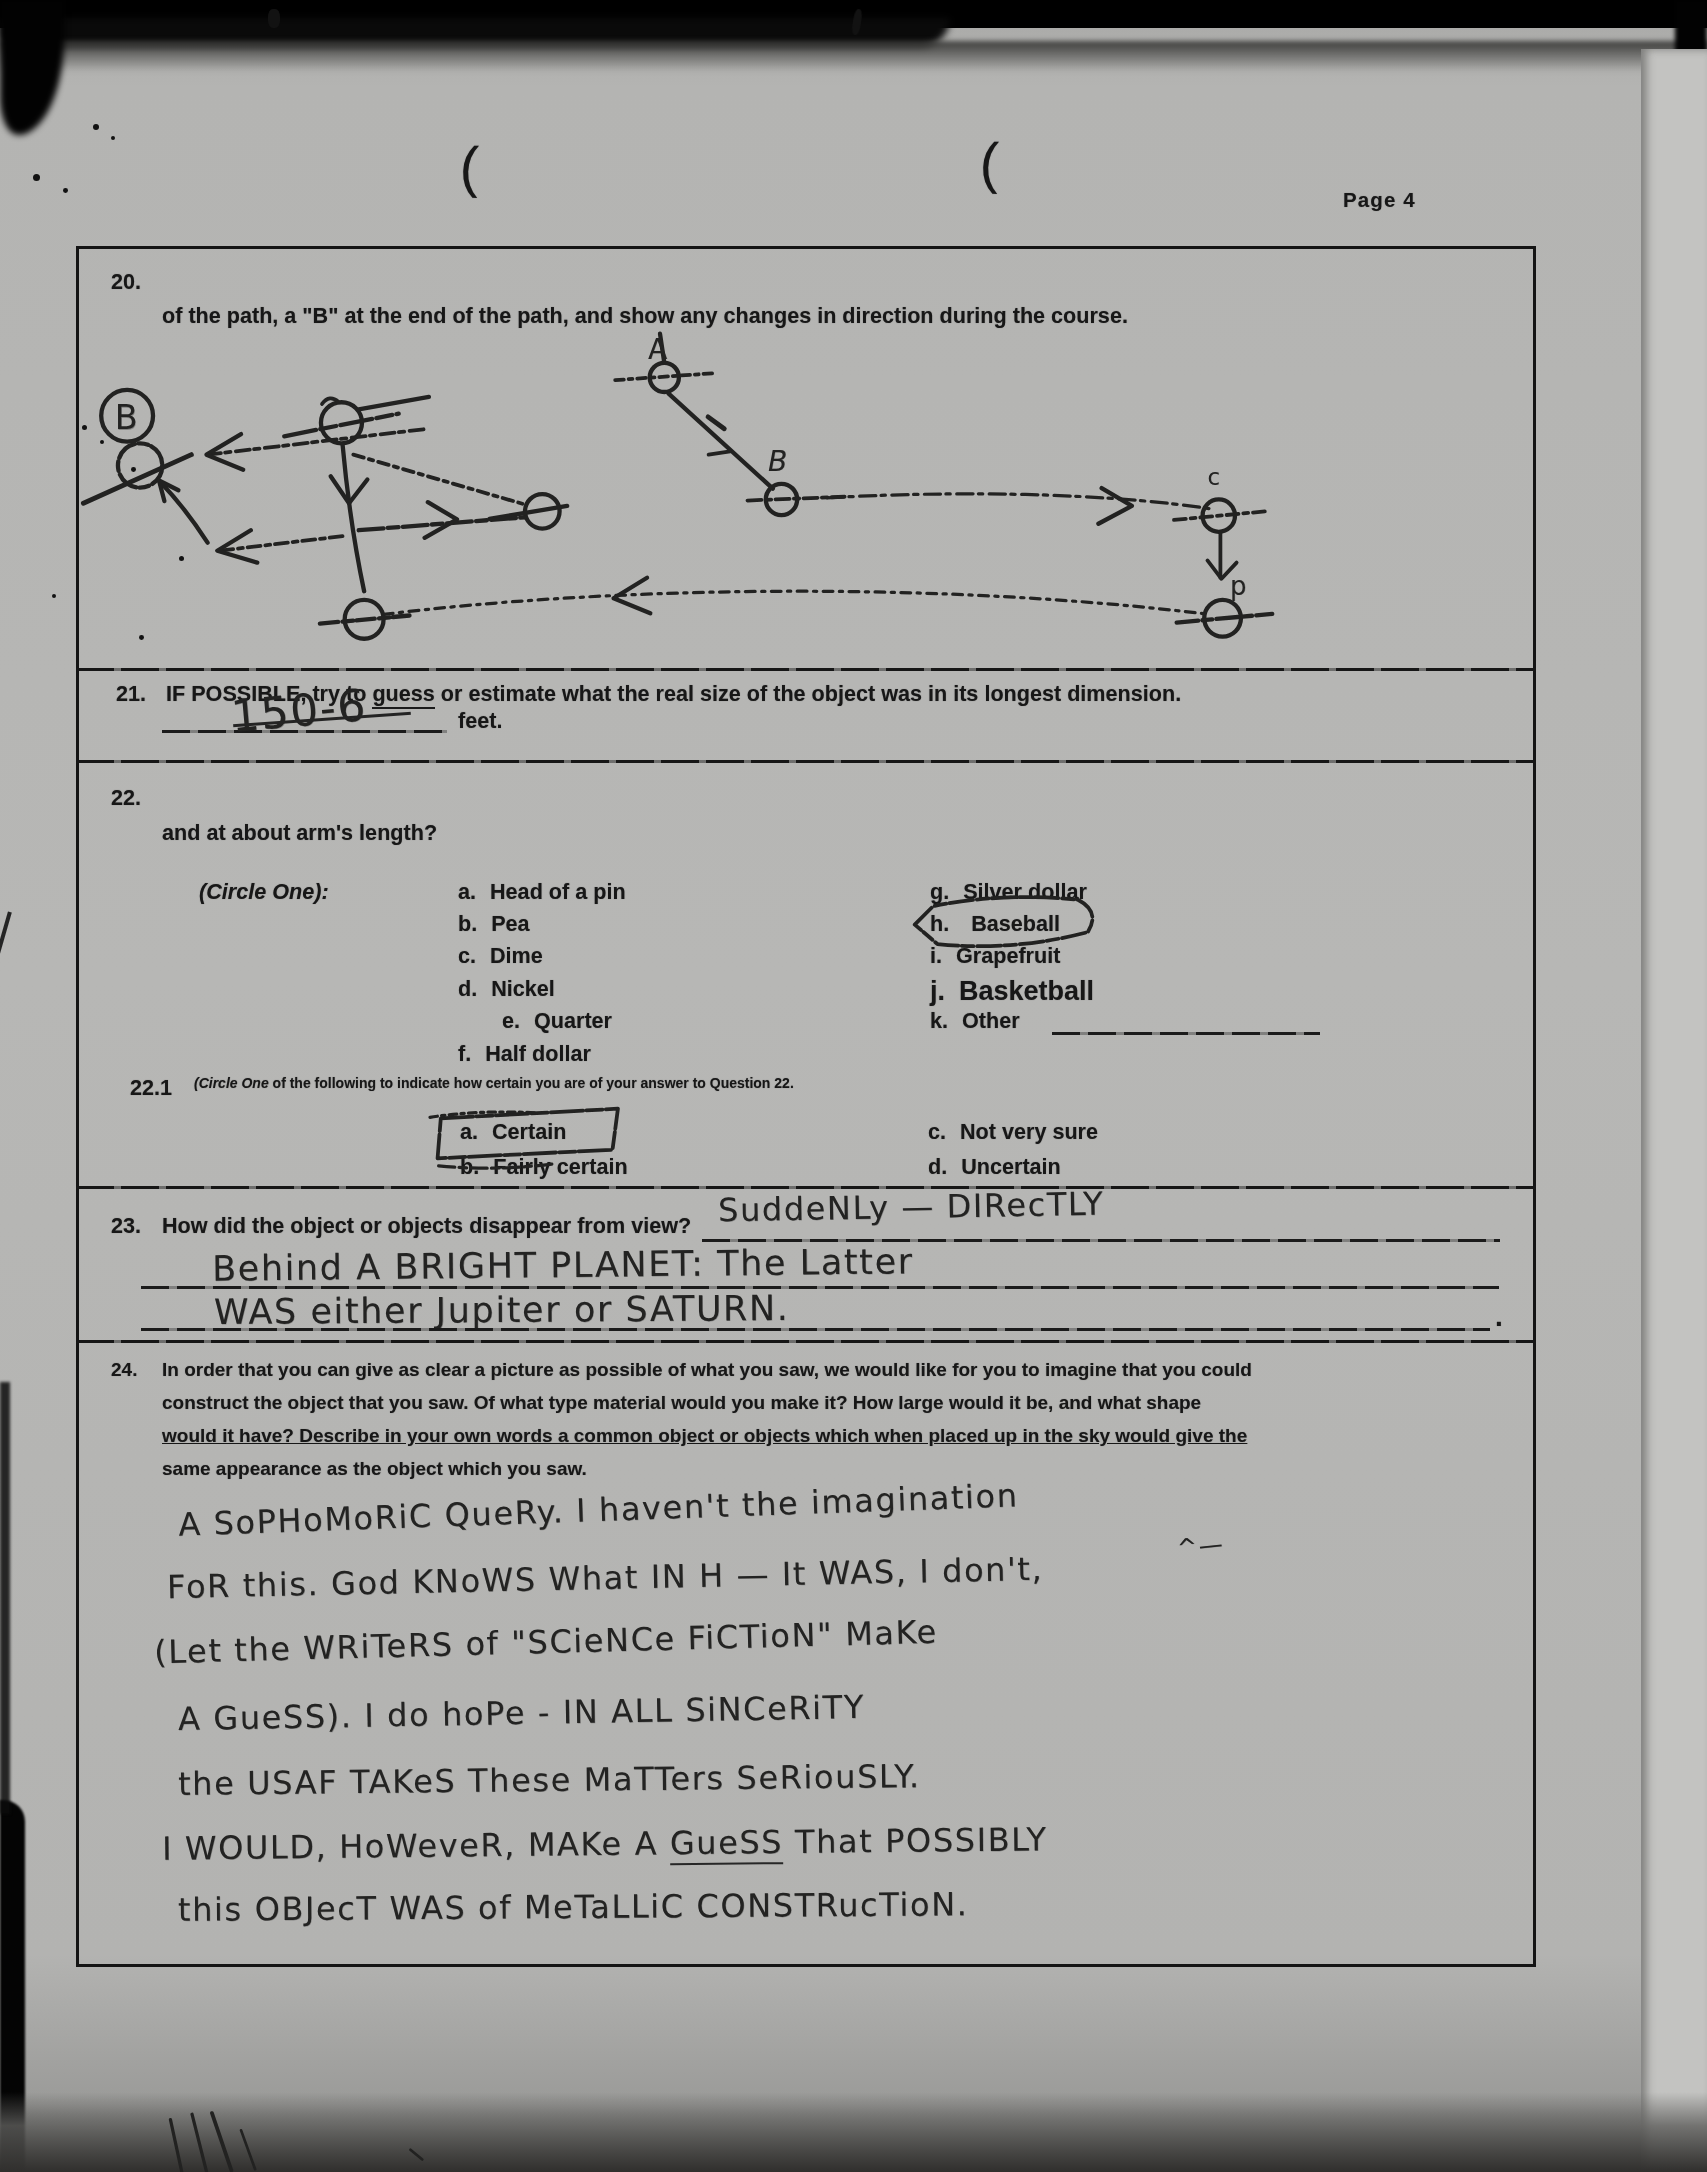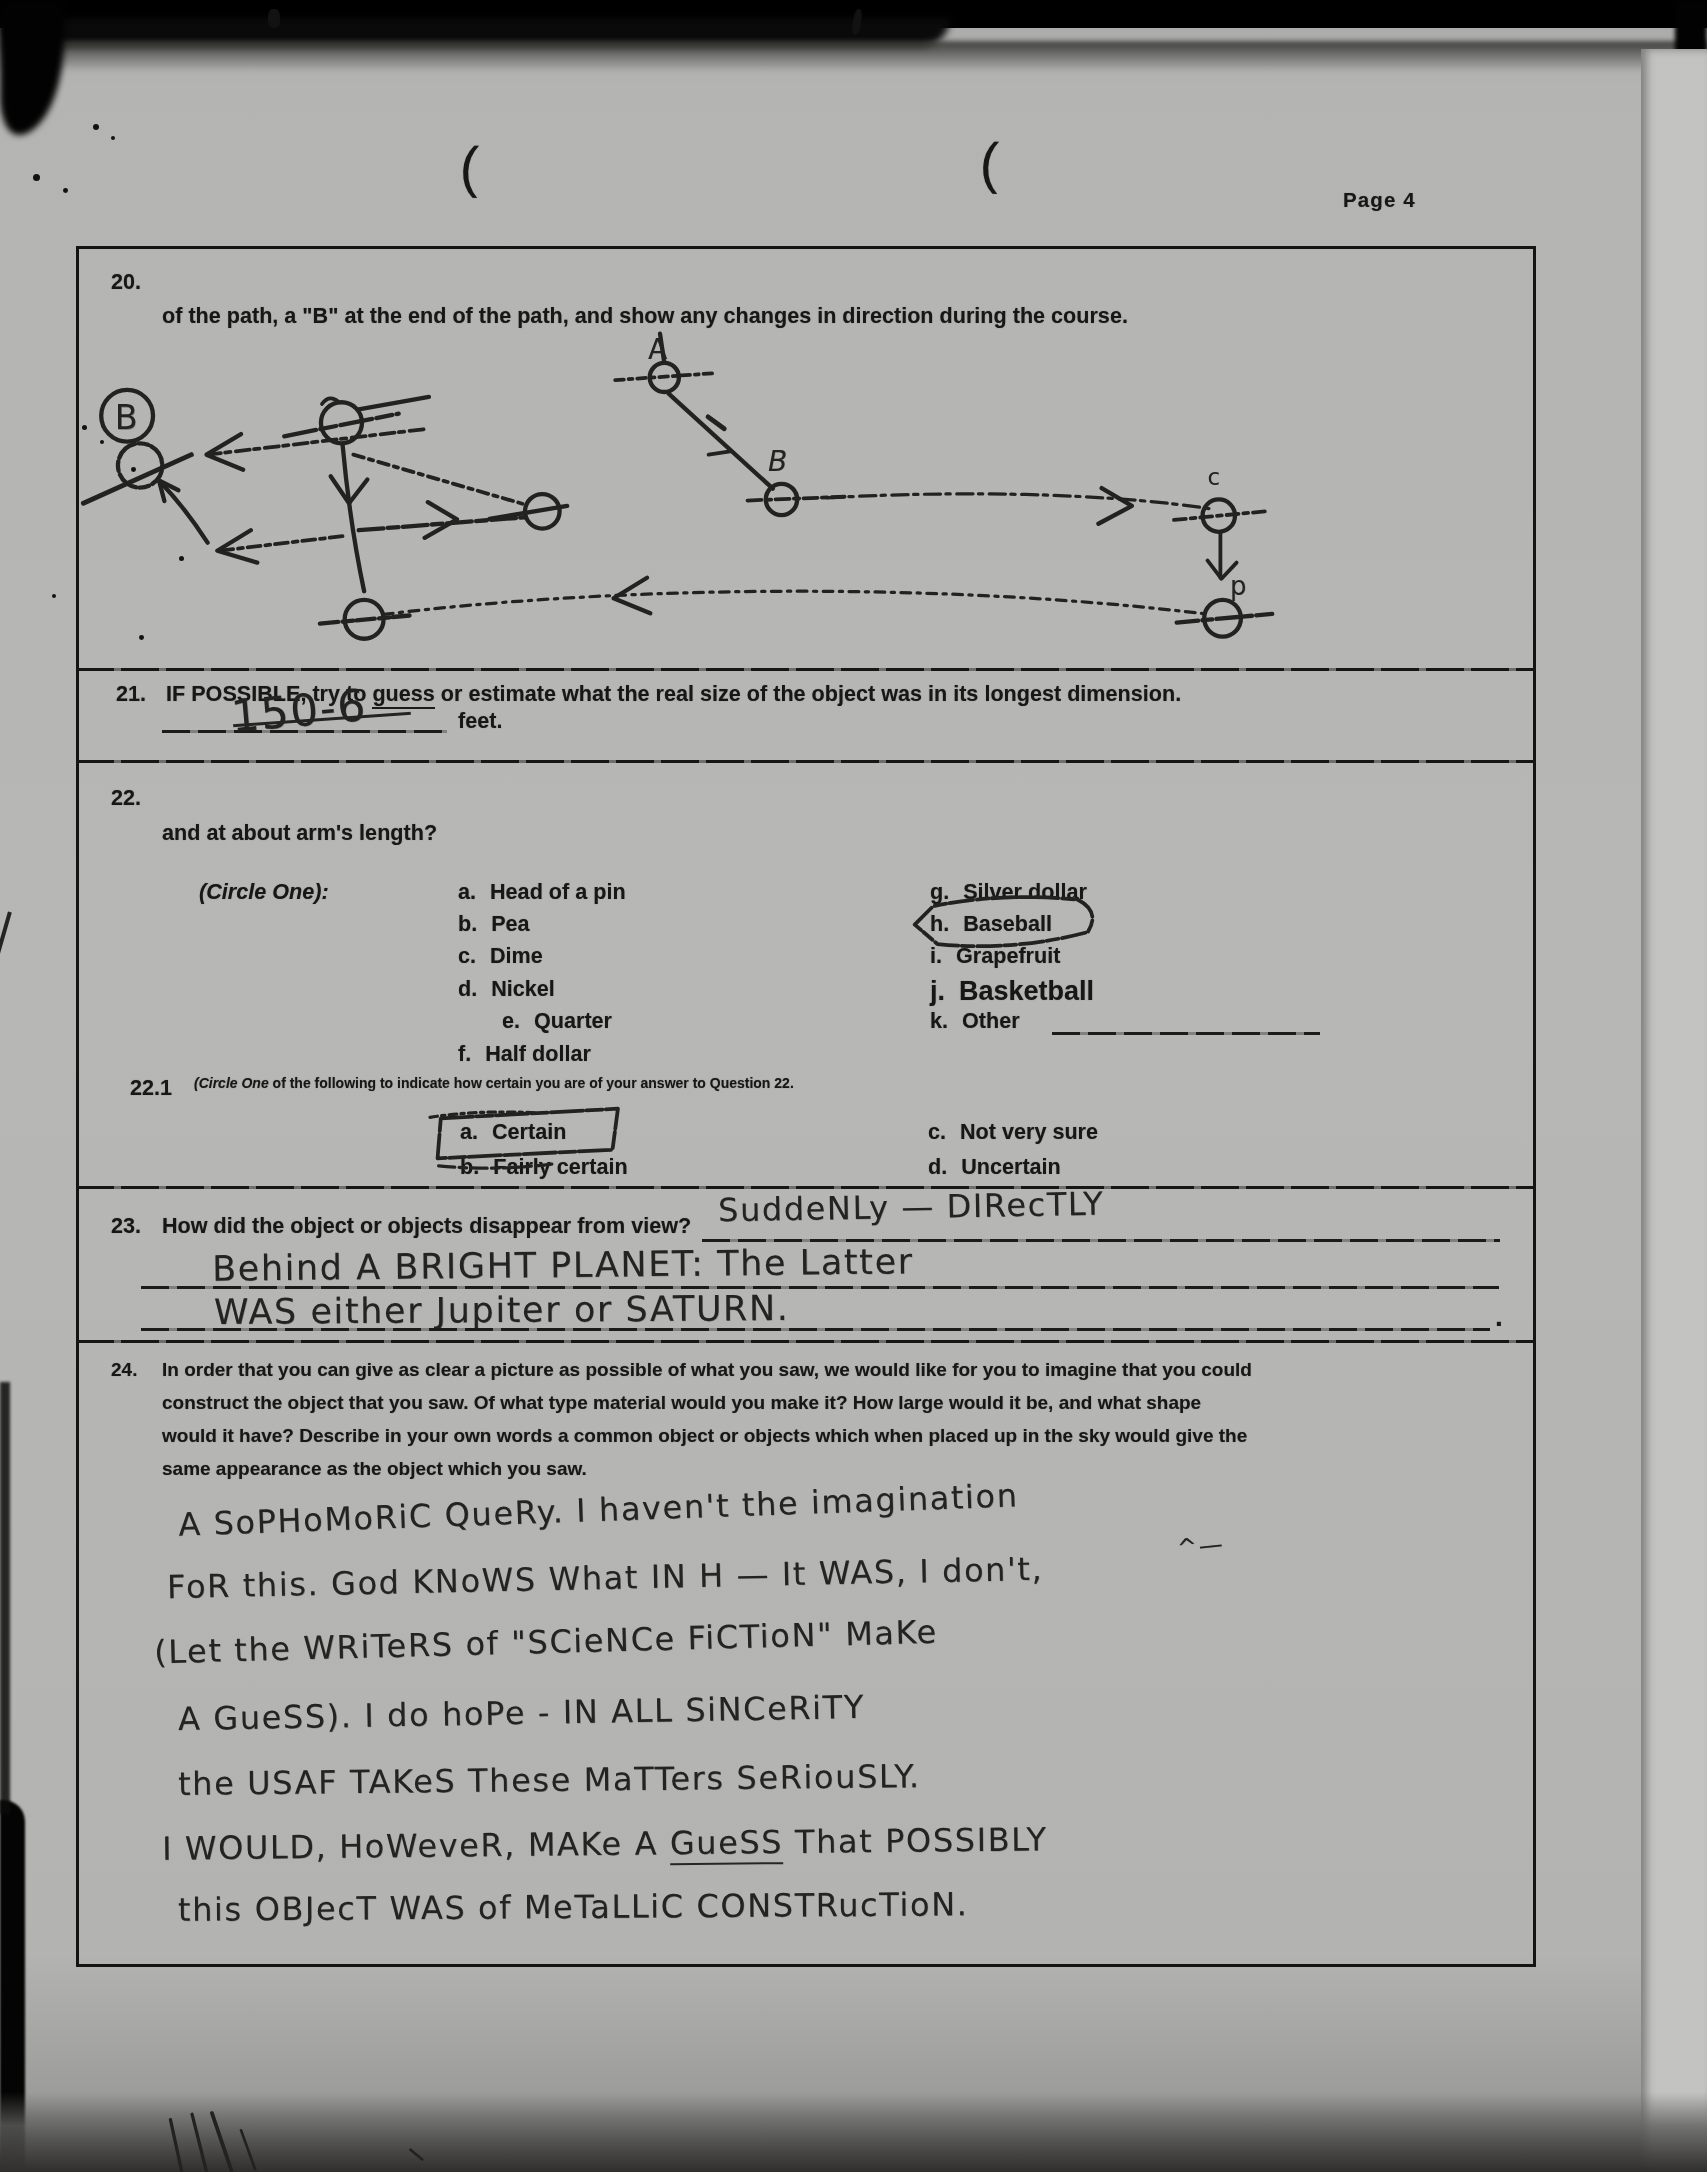--- a/index.html
+++ b/index.html
@@ -129,21 +129,21 @@
   <div class="abs print ital" style="left:199px;top:879px;font-size:21.6px;">(Circle One):</div>
 
   <div class="abs print" style="left:458px;top:879px;font-size:21.6px;"><span>a.</span><span style="margin-left:14px;">Head of a pin</span></div>
   <div class="abs print" style="left:458px;top:911px;font-size:21.6px;"><span>b.</span><span style="margin-left:14px;">Pea</span></div>
   <div class="abs print" style="left:458px;top:943px;font-size:21.6px;"><span>c.</span><span style="margin-left:14px;">Dime</span></div>
   <div class="abs print" style="left:458px;top:976px;font-size:21.6px;"><span>d.</span><span style="margin-left:14px;">Nickel</span></div>
   <div class="abs print" style="left:458px;top:1008px;font-size:21.6px;margin-left:44px;"><span>e.</span><span style="margin-left:14px;">Quarter</span></div>
   <div class="abs print" style="left:458px;top:1041px;font-size:21.6px;"><span>f.</span><span style="margin-left:14px;">Half dollar</span></div>
 
   <div class="abs print" style="left:930px;top:879px;font-size:21.6px;"><span>g.</span><span style="margin-left:14px;">Silver dollar</span></div>
-  <div class="abs print" style="left:930px;top:911px;font-size:21.6px;"><span>h.</span><span style="margin-left:14px;">Baseball</span></div>
+  <div class="abs print" style="left:930px;top:911px;font-size:21.6px;"><span>h.</span><span style="margin-left:22px;">Baseball</span></div>
   <div class="abs print" style="left:930px;top:943px;font-size:21.6px;"><span>i.</span><span style="margin-left:14px;">Grapefruit</span></div>
   <div class="abs print" style="left:930px;top:976px;font-size:27px;"><span>j.</span><span style="margin-left:14px;">Basketball</span></div>
   <div class="abs print" style="left:930px;top:1008px;font-size:21.6px;"><span>k.</span><span style="margin-left:14px;">Other</span></div>
   <div class="abs rule" style="left:1052px;top:1032px;width:268px;"></div>
 
   <svg class="abs" style="left:905px;top:891px;" width="200" height="65" viewBox="0 0 370 120">
     <path class="sk" d="M18,62 L52,28 Q180,2 320,16 Q362,38 338,76 Q200,112 60,98 L18,62 Z" stroke-width="7" stroke-dasharray="44 7 22 6"></path>
   </svg>
 
   <div class="abs print" style="left:130px;top:1075px;font-size:21.6px;">22.1</div>
@@ -167,21 +167,21 @@
   <div class="abs rule" style="left:702px;top:1239px;width:798px;"></div>
   <div class="abs hw" style="left:212px;top:1245px;font-size:35px;transform:rotate(-0.6deg);">Behind A BRIGHT PLANET: The Latter</div>
   <div class="abs rule" style="left:141px;top:1286px;width:1358px;"></div>
   <div class="abs hw" style="left:214px;top:1290px;font-size:35px;transform:rotate(-0.4deg);">WAS either Jupiter or SATURN.</div>
   <div class="abs rule" style="left:141px;top:1328px;width:1349px;"></div>
   <div class="abs print" style="left:1495px;top:1301px;font-size:28px;">.</div>
 
   <div class="abs print" style="left:111px;top:1359px;font-size:19px;">24.</div>
   <div class="abs print" style="left:162px;top:1359px;font-size:19px;">In order that you can give as clear a picture as possible of what you saw, we would like for you to imagine that you could</div>
   <div class="abs print" style="left:162px;top:1392px;font-size:19px;">construct the object that you saw.  Of what type material would you make it?  How large would it be, and what shape</div>
-  <div class="abs print" style="left:162px;top:1425px;font-size:19px;">would it have?  Describe in your own words a common object or objects which when placed up in the sky would give the</div>
+  <div class="abs print" style="left:162px;top:1425px;font-size:19px;text-decoration:underline;">would it have?  Describe in your own words a common object or objects which when placed up in the sky would give the</div>
   <div class="abs print" style="left:162px;top:1458px;font-size:19px;">same appearance as the object which you saw.</div>
 
   <div class="abs hw" style="left:178px;top:1491px;font-size:32px;transform:rotate(-2deg);">A SoPHoMoRiC QueRy. I haven't the imagination</div>
   <div class="abs hw" style="left:167px;top:1559px;font-size:32px;transform:rotate(-1.2deg);">FoR this. God KNoWS What IN H — It WAS, I don't,</div>
   <div class="abs hw" style="left:1177px;top:1532px;font-size:24px;transform:rotate(-6deg);">^—</div>
   <div class="abs hw" style="left:154px;top:1623px;font-size:32px;transform:rotate(-1.5deg);">(Let the WRiTeRS of "SCieNCe FiCTioN" MaKe</div>
   <div class="abs hw" style="left:178px;top:1694px;font-size:32px;transform:rotate(-1deg);">A GueSS). I do hoPe - IN ALL SiNCeRiTY</div>
   <div class="abs hw" style="left:178px;top:1761px;font-size:32px;transform:rotate(-0.6deg);">the USAF TAKeS These MaTTers SeRiouSLY.</div>
   <div class="abs hw" style="left:162px;top:1825px;font-size:32px;transform:rotate(-0.6deg);">
     <span>I WOULD, HoWeveR, MAKe A </span><span class="u-hw">GueSS</span><span> That POSSIBLY</span>

